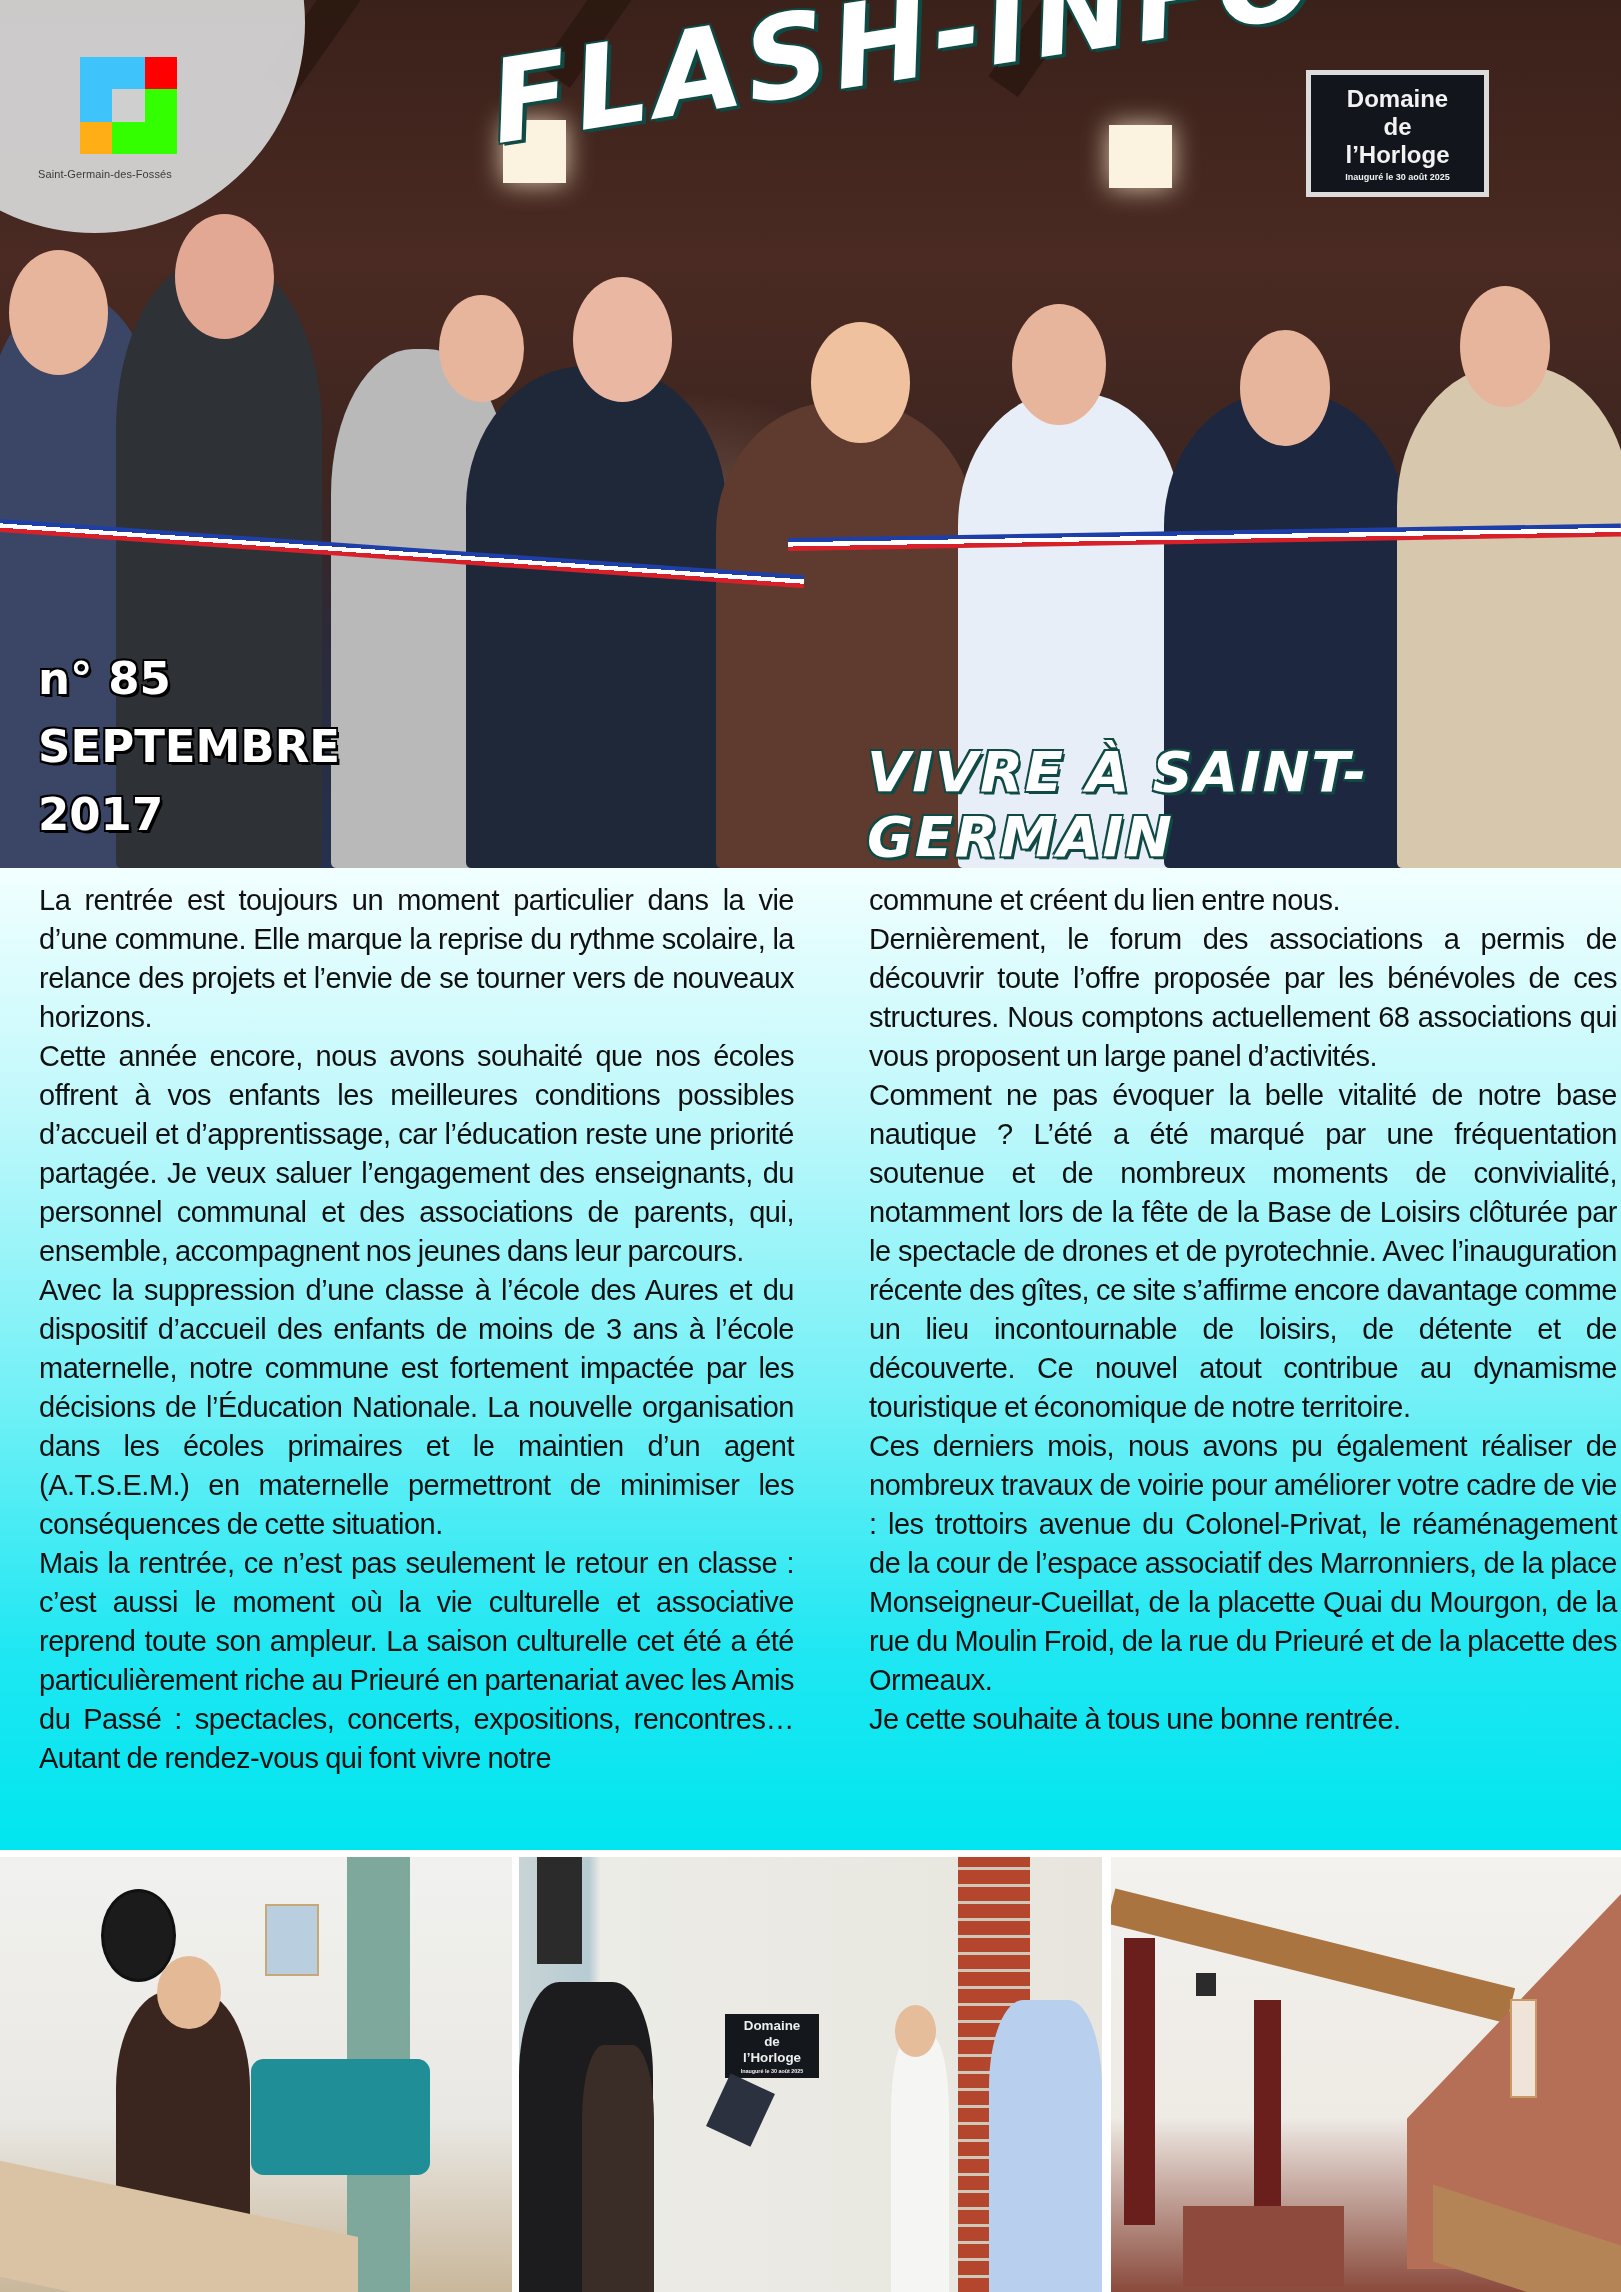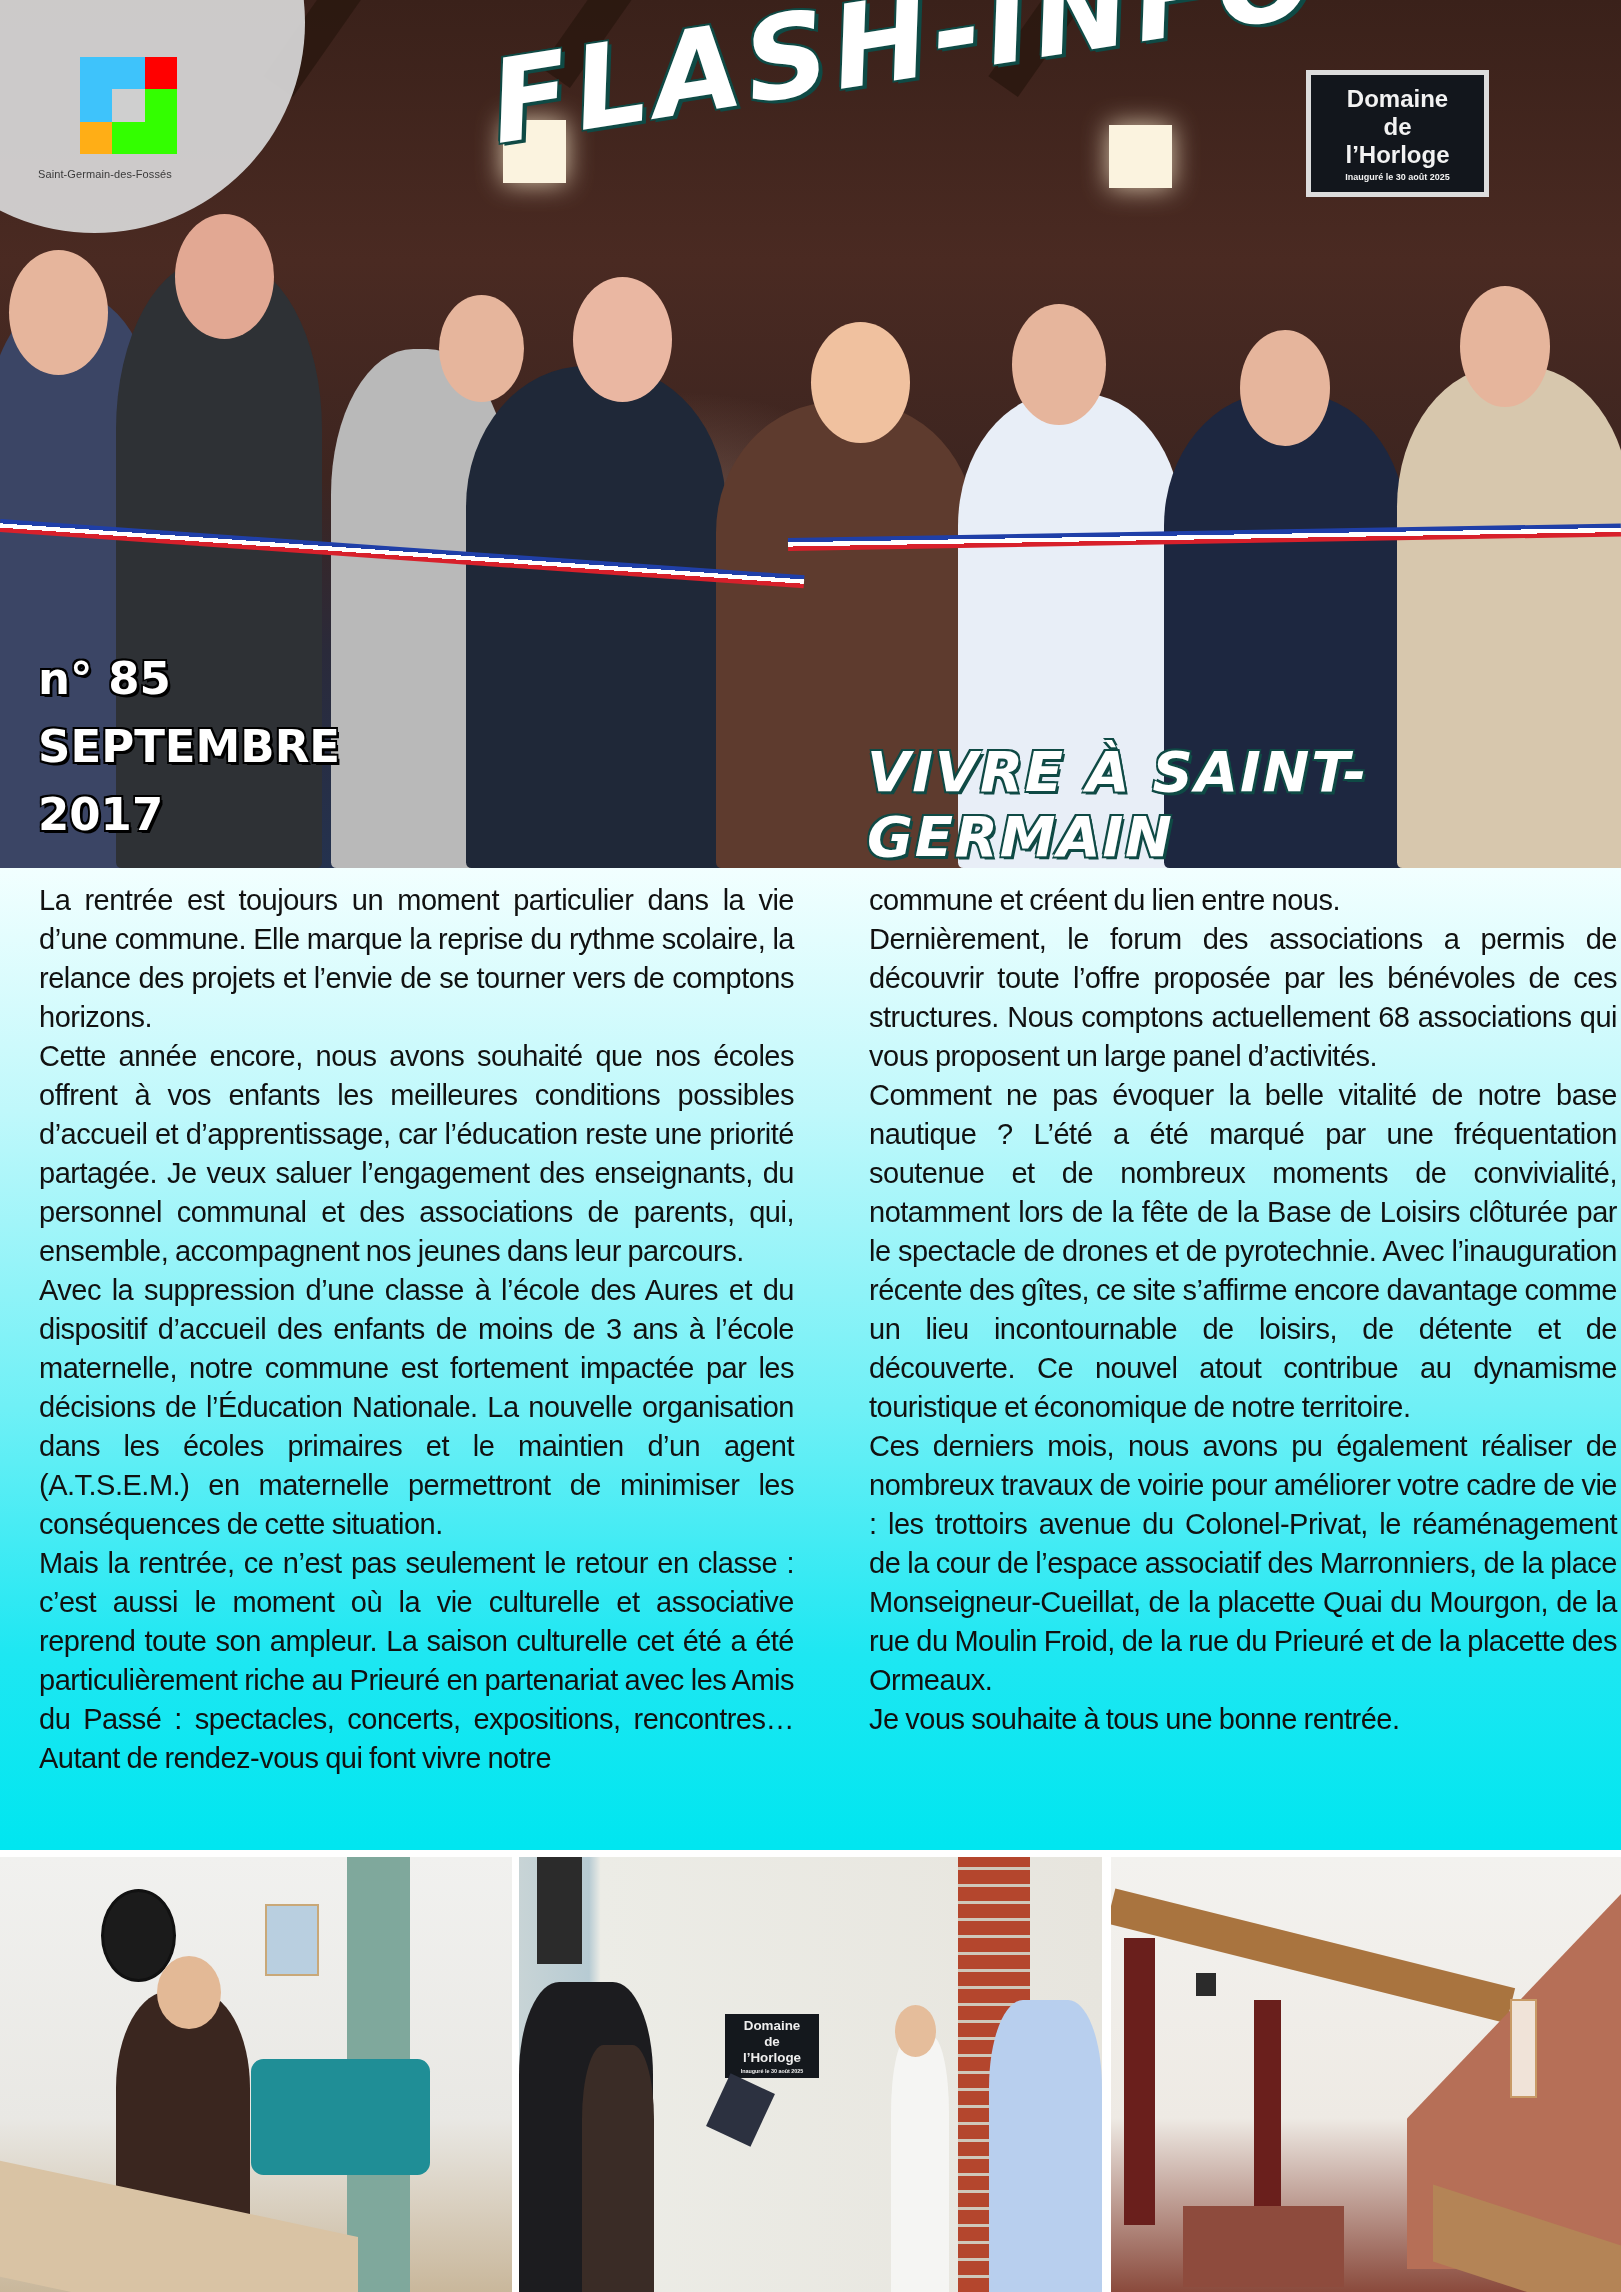--- a/index.html
+++ b/index.html
@@ -145,31 +145,31 @@
     <div>n° 85</div>
     <div>SEPTEMBRE</div>
     <div>2017</div>
   </div>
 
   <div class="vivre-title">VIVRE À SAINT-GERMAIN</div>
 </section>
 
 <section class="editorial">
   <div class="col col-left">
-    <p>La rentrée est toujours un moment particulier dans la vie d’une commune. Elle marque la reprise du rythme scolaire, la relance des projets et l’envie de se tourner vers de comptons horizons.</p>
+    <p>La rentrée est toujours un moment particulier dans la vie d’une commune. Elle marque la reprise du rythme scolaire, la relance des projets et l’envie de se tourner vers de nouveaux horizons.</p>
     <p>Cette année encore, nous avons souhaité que nos écoles offrent à vos enfants les meilleures conditions possibles d’accueil et d’apprentissage, car l’éducation reste une priorité partagée. Je veux saluer l’engagement des enseignants, du personnel communal et des associations de parents, qui, ensemble, accompagnent nos jeunes dans leur parcours.</p>
     <p>Avec la suppression d’une classe à l’école des Aures et du dispositif d’accueil des enfants de moins de 3 ans à l’école maternelle, notre commune est fortement impactée par les décisions de l’Éducation Nationale. La nouvelle organisation dans les écoles primaires et le maintien d’un agent (A.T.S.E.M.) en maternelle permettront de minimiser les conséquences de cette situation.</p>
     <p>Mais la rentrée, ce n’est pas seulement le retour en classe : c’est aussi le moment où la vie culturelle et associative reprend toute son ampleur. La saison culturelle cet été a été particulièrement riche au Prieuré en partenariat avec les Amis du Passé : spectacles, concerts, expositions, rencontres… Autant de rendez-vous qui font vivre notre</p>
   </div>
   <div class="col col-right">
     <p>commune et créent du lien entre nous.</p>
     <p>Dernièrement, le forum des associations a permis de découvrir toute l’offre proposée par les bénévoles de ces structures. Nous comptons actuellement 68 associations qui vous proposent un large panel d’activités.</p>
     <p>Comment ne pas évoquer la belle vitalité de notre base nautique ? L’été a été marqué par une fréquentation soutenue et de nombreux moments de convivialité, notamment lors de la fête de la Base de Loisirs clôturée par le spectacle de drones et de pyrotechnie. Avec l’inauguration récente des gîtes, ce site s’affirme encore davantage comme un lieu incontournable de loisirs, de détente et de découverte. Ce nouvel atout contribue au dynamisme touristique et économique de notre territoire.</p>
     <p>Ces derniers mois, nous avons pu également réaliser de nombreux travaux de voirie pour améliorer votre cadre de vie : les trottoirs avenue du Colonel-Privat, le réaménagement de la cour de l’espace associatif des Marronniers, de la place Monseigneur-Cueillat, de la placette Quai du Mourgon, de la rue du Moulin Froid, de la rue du Prieuré et de la placette des Ormeaux.</p>
-    <p>Je vous souhaite à tous une bonne rentrée.</p>
+    <p>Je cette souhaite à tous une bonne rentrée.</p>
   </div>
 </section>
 
 <section class="strip">
   <div class="photo photo-1">
     <div class="shape" style="left:347px; top:0; width:63px; height:435px; background:#7fa89c;"></div>
     <div class="shape" style="left:101px; top:32px; width:75px; height:93px; border-radius:50%; background:#1b1b1b; border:3.6px solid #111;"></div>
     <div class="shape" style="left:265px; top:47px; width:54px; height:72px; background:#b9cfe0; border:2.7px solid #c9a878;"></div>
     <div class="shape" style="left:251px; top:202px; width:179px; height:116px; border-radius:12.5px; background:#1f8e96;"></div>
     <div class="shape" style="left:116px; top:134px; width:134px; height:242px; border-radius:40% 40% 5.4px 5.4px; background:#3a261f;"></div>

